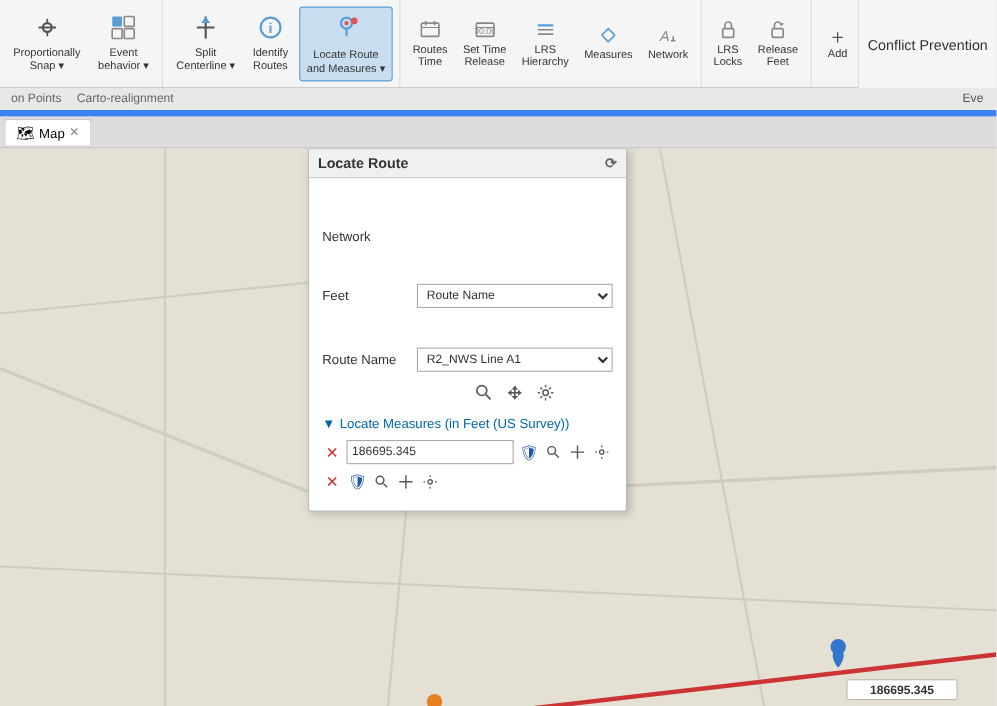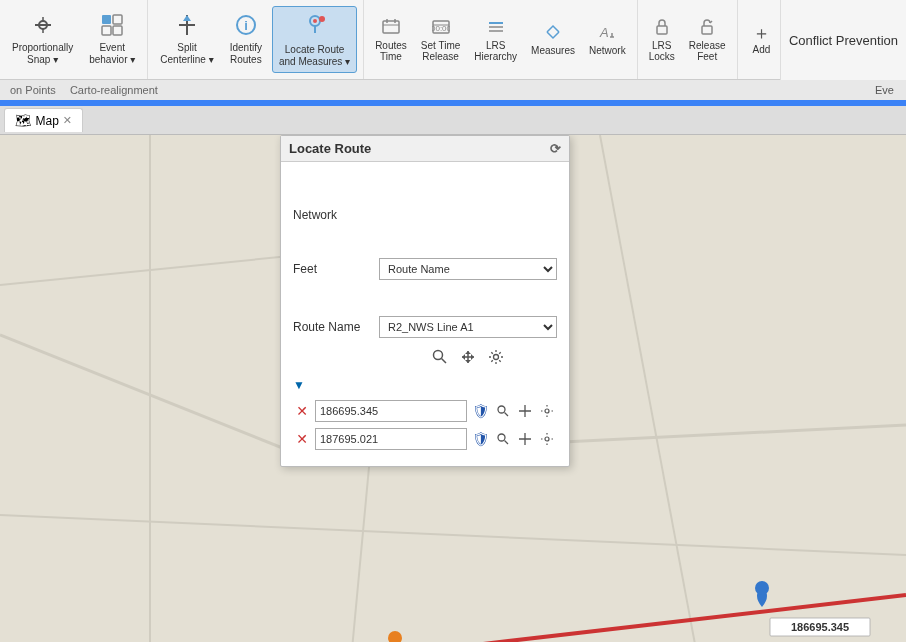--- a/index.html
+++ b/index.html
@@ -557,20 +557,21 @@
         <span class="icon-btn" title="Settings">
           <svg width="16" height="16" viewBox="0 0 16 16">
             <circle cx="8" cy="8" r="2.5" fill="none" stroke="#555" stroke-width="1.3"></circle>
             <path d="M8 1 L8 3 M8 13 L8 15 M1 8 L3 8 M13 8 L15 8 M3.3 3.3 L4.8 4.8 M11.2 11.2 L12.7 12.7 M12.7 3.3 L11.2 4.8 M4.8 11.2 L3.3 12.7" stroke="#555" stroke-width="1.3"></path>
           </svg>
         </span>
       </div>
 
       <div class="section-header">
         <span>▼</span>
+        <span>Locate Measures (in Feet (US Survey))</span>
       </div>
 
       <div class="measure-row">
         <span class="measure-delete">✕</span>
         <input class="measure-input" type="text" value="186695.345" style="">
         <div class="measure-icons">
           <span class="measure-icon shield-icon">🛡</span>
           <span class="measure-icon">
             <svg width="14" height="14" viewBox="0 0 14 14">
               <circle cx="5.5" cy="5.5" r="3.5" fill="none" stroke="#555" stroke-width="1.3"></circle>
@@ -586,21 +587,20 @@
             <svg width="14" height="14" viewBox="0 0 14 14">
               <circle cx="7" cy="7" r="2" fill="none" stroke="#555" stroke-width="1.2"></circle>
               <path d="M7 1 L7 2.5 M7 11.5 L7 13 M1 7 L2.5 7 M11.5 7 L13 7" stroke="#555" stroke-width="1.2"></path>
             </svg>
           </span>
         </div>
       </div>
 
       <div class="measure-row">
         <span class="measure-delete">✕</span>
-        <input class="measure-input" type="text" value="187695.021" style="">
         <div class="measure-icons">
           <span class="measure-icon shield-icon">🛡</span>
           <span class="measure-icon">
             <svg width="14" height="14" viewBox="0 0 14 14">
               <circle cx="5.5" cy="5.5" r="3.5" fill="none" stroke="#555" stroke-width="1.3"></circle>
               <line x1="8.5" y1="8.5" x2="12" y2="12" stroke="#555" stroke-width="1.3"></line>
             </svg>
           </span>
           <span class="measure-icon">
             <svg width="14" height="14" viewBox="0 0 14 14">

